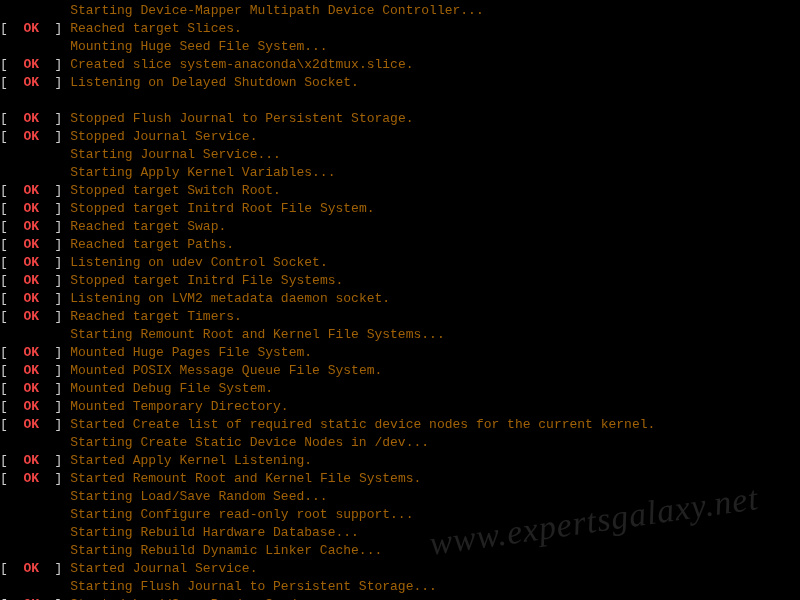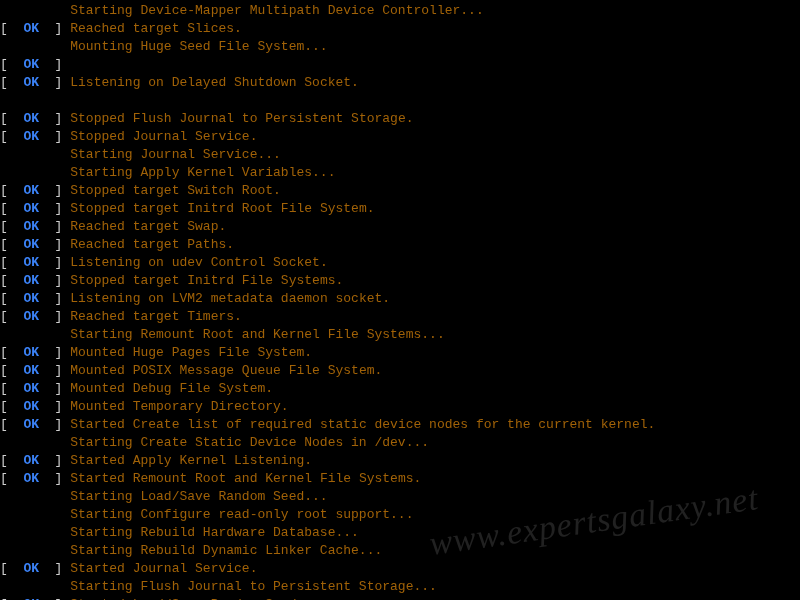--- a/index.html
+++ b/index.html
@@ -14,21 +14,21 @@
       overflow: hidden;
       position: relative;
       padding-top: 2px;
     }
     .line {
       white-space: pre;
       display: flex;
       height: 18px;
     }
     .bracket { color: #d0d0d0; }
-    .ok { color: #3b82f6; font-weight: bold; }
+    .ok { color: #ef4444; font-weight: bold; }
     .msg { color: #a16207; }
     .indent { display: inline-block; }
     .watermark {
       position: absolute;
       right: 40px;
       bottom: 70px;
       font-family: Georgia, serif;
       font-size: 34px;
       font-style: italic;
       color: rgba(130,130,130,0.25);
@@ -37,21 +37,21 @@
       letter-spacing: 1px;
     }
   </style>
 </head>
 <body>
 
 <div id="console">
     <div class="line"><span class="indent">         </span><span class="msg">Starting Device-Mapper Multipath Device Controller...</span></div>
     <div class="line"><span class="bracket">[  </span><span class="ok">OK</span><span class="bracket">  ] </span><span class="msg">Reached target Slices.</span></div>
     <div class="line"><span class="indent">         </span><span class="msg">Mounting Huge Seed File System...</span></div>
-    <div class="line"><span class="bracket">[  </span><span class="ok">OK</span><span class="bracket">  ] </span></div>
+    <div class="line"><span class="bracket">[  </span><span class="ok">OK</span><span class="bracket">  ] </span><span class="msg">Created slice system-anaconda\x2dtmux.slice.</span></div>
     <div class="line"><span class="bracket">[  </span><span class="ok">OK</span><span class="bracket">  ] </span><span class="msg">Listening on Delayed Shutdown Socket.</span></div>
     <div class="line"><span class="indent">         </span></div>
     <div class="line"><span class="bracket">[  </span><span class="ok">OK</span><span class="bracket">  ] </span><span class="msg">Stopped Flush Journal to Persistent Storage.</span></div>
     <div class="line"><span class="bracket">[  </span><span class="ok">OK</span><span class="bracket">  ] </span><span class="msg">Stopped Journal Service.</span></div>
     <div class="line"><span class="indent">         </span><span class="msg">Starting Journal Service...</span></div>
     <div class="line"><span class="indent">         </span><span class="msg">Starting Apply Kernel Variables...</span></div>
     <div class="line"><span class="bracket">[  </span><span class="ok">OK</span><span class="bracket">  ] </span><span class="msg">Stopped target Switch Root.</span></div>
     <div class="line"><span class="bracket">[  </span><span class="ok">OK</span><span class="bracket">  ] </span><span class="msg">Stopped target Initrd Root File System.</span></div>
     <div class="line"><span class="bracket">[  </span><span class="ok">OK</span><span class="bracket">  ] </span><span class="msg">Reached target Swap.</span></div>
     <div class="line"><span class="bracket">[  </span><span class="ok">OK</span><span class="bracket">  ] </span><span class="msg">Reached target Paths.</span></div>

